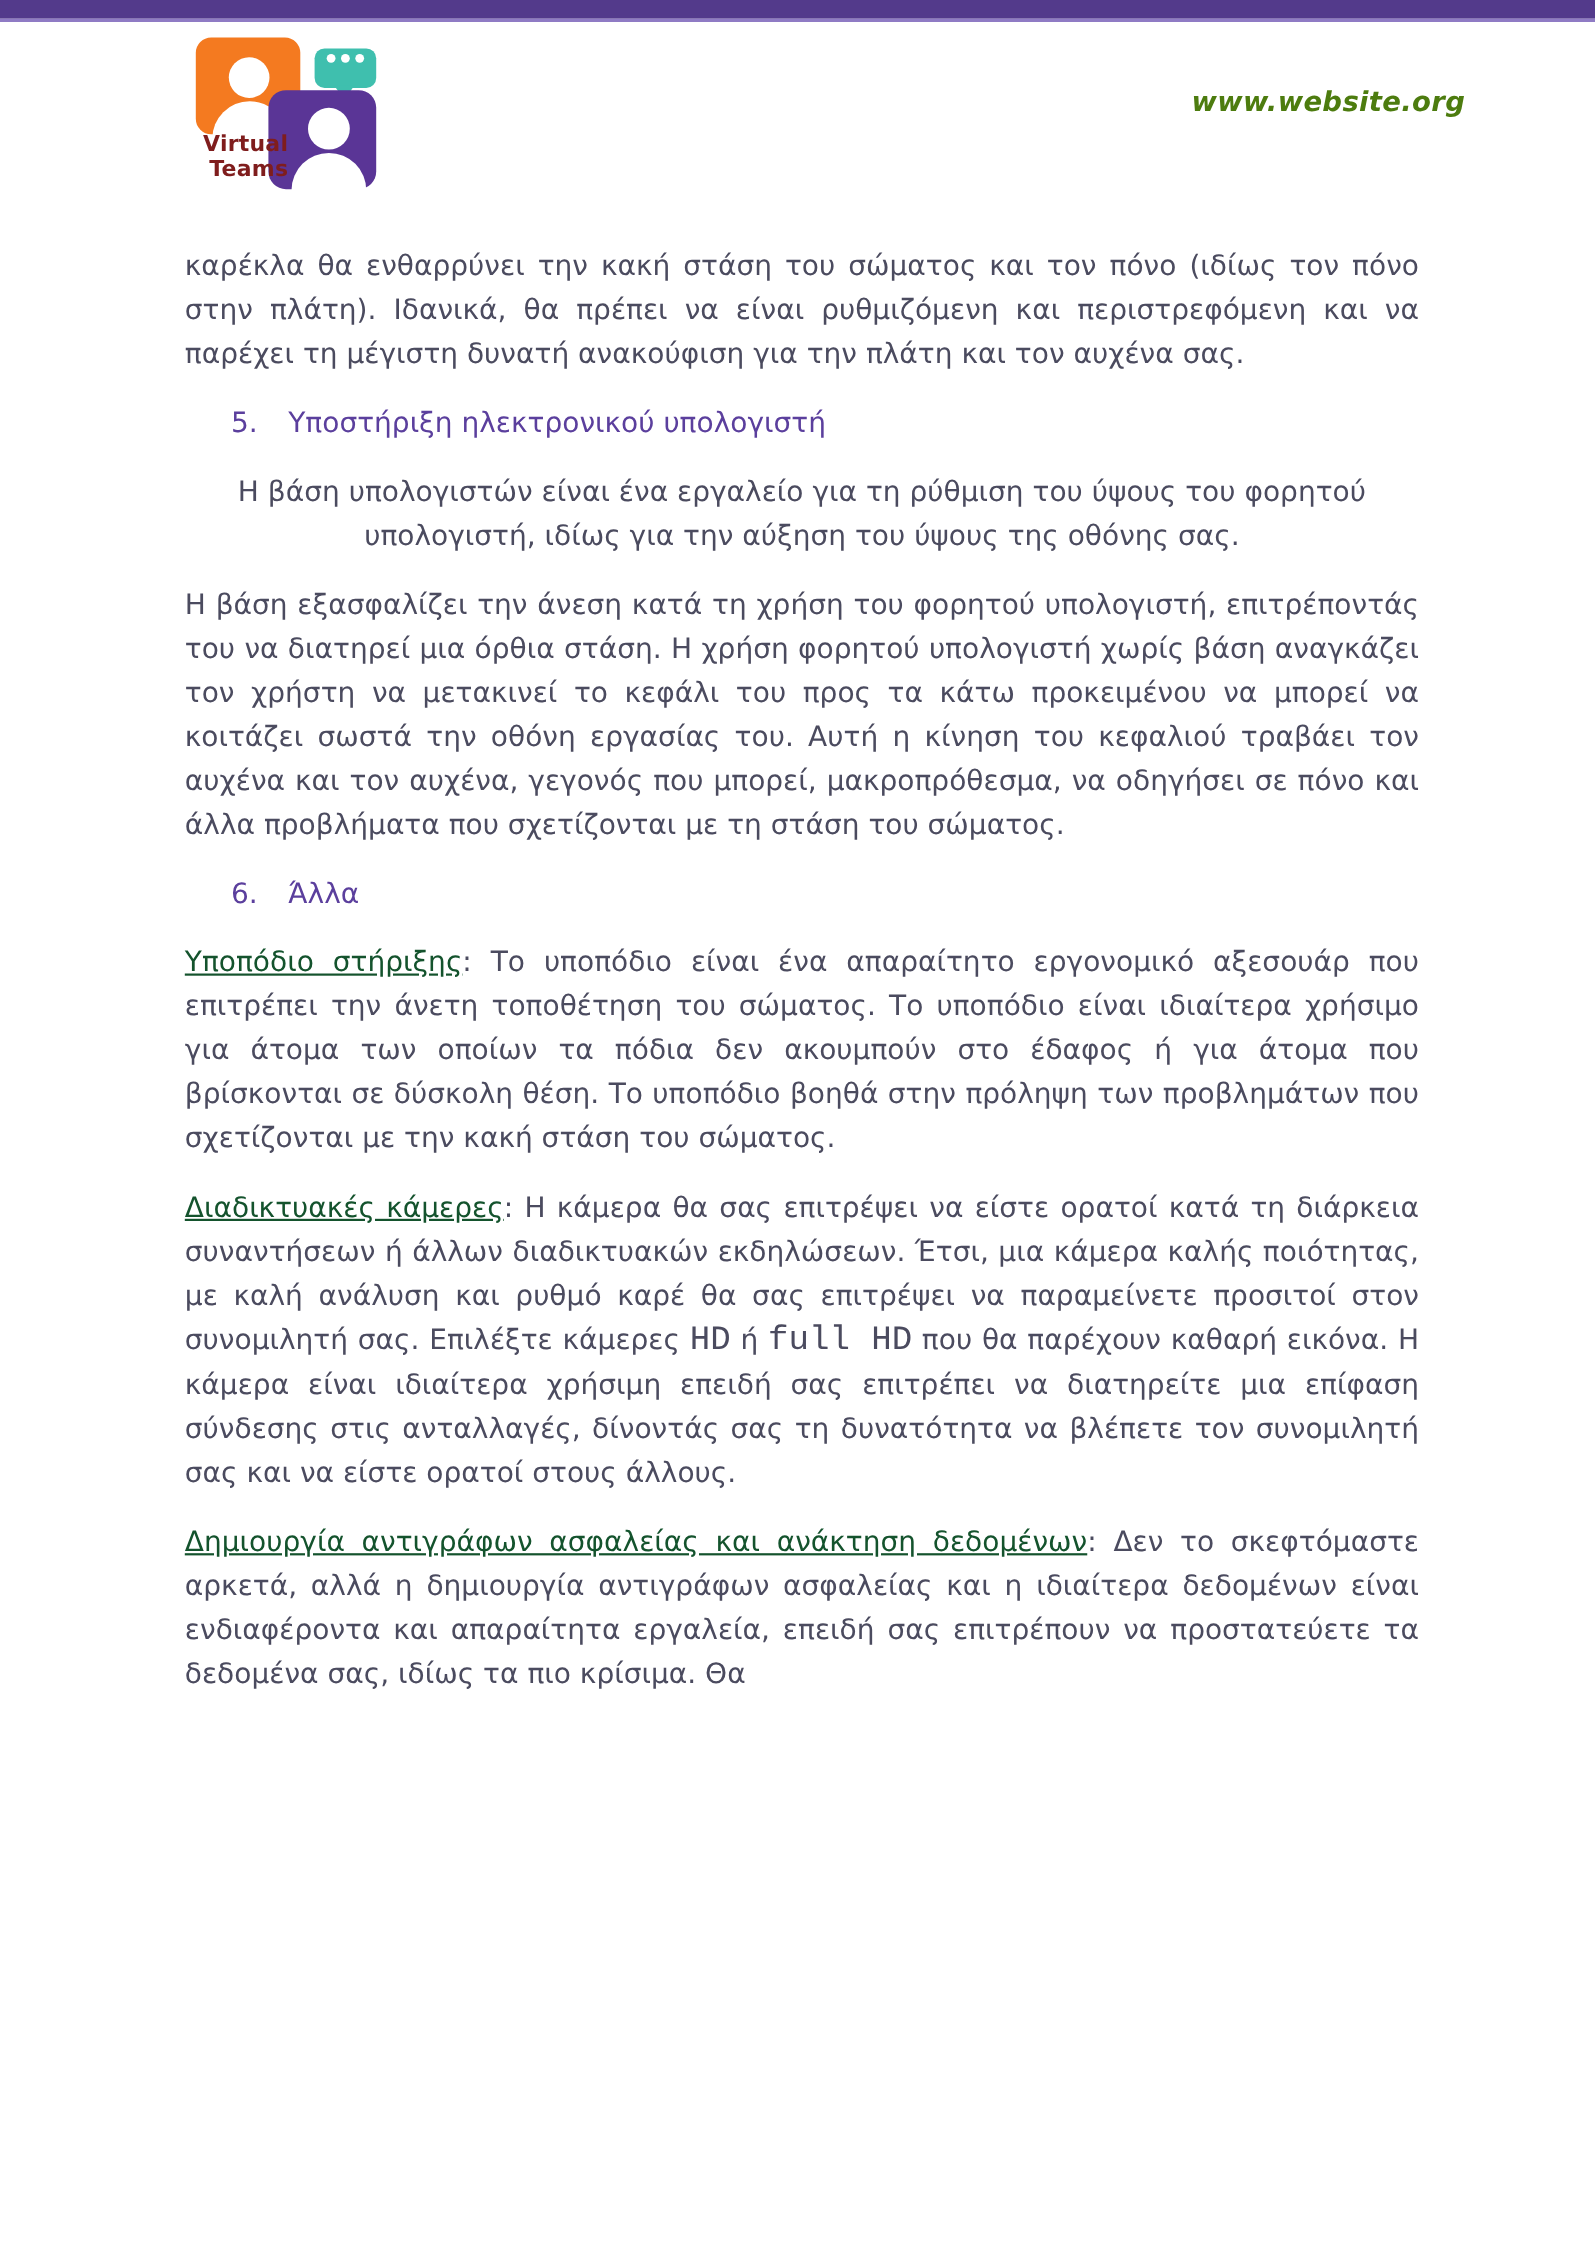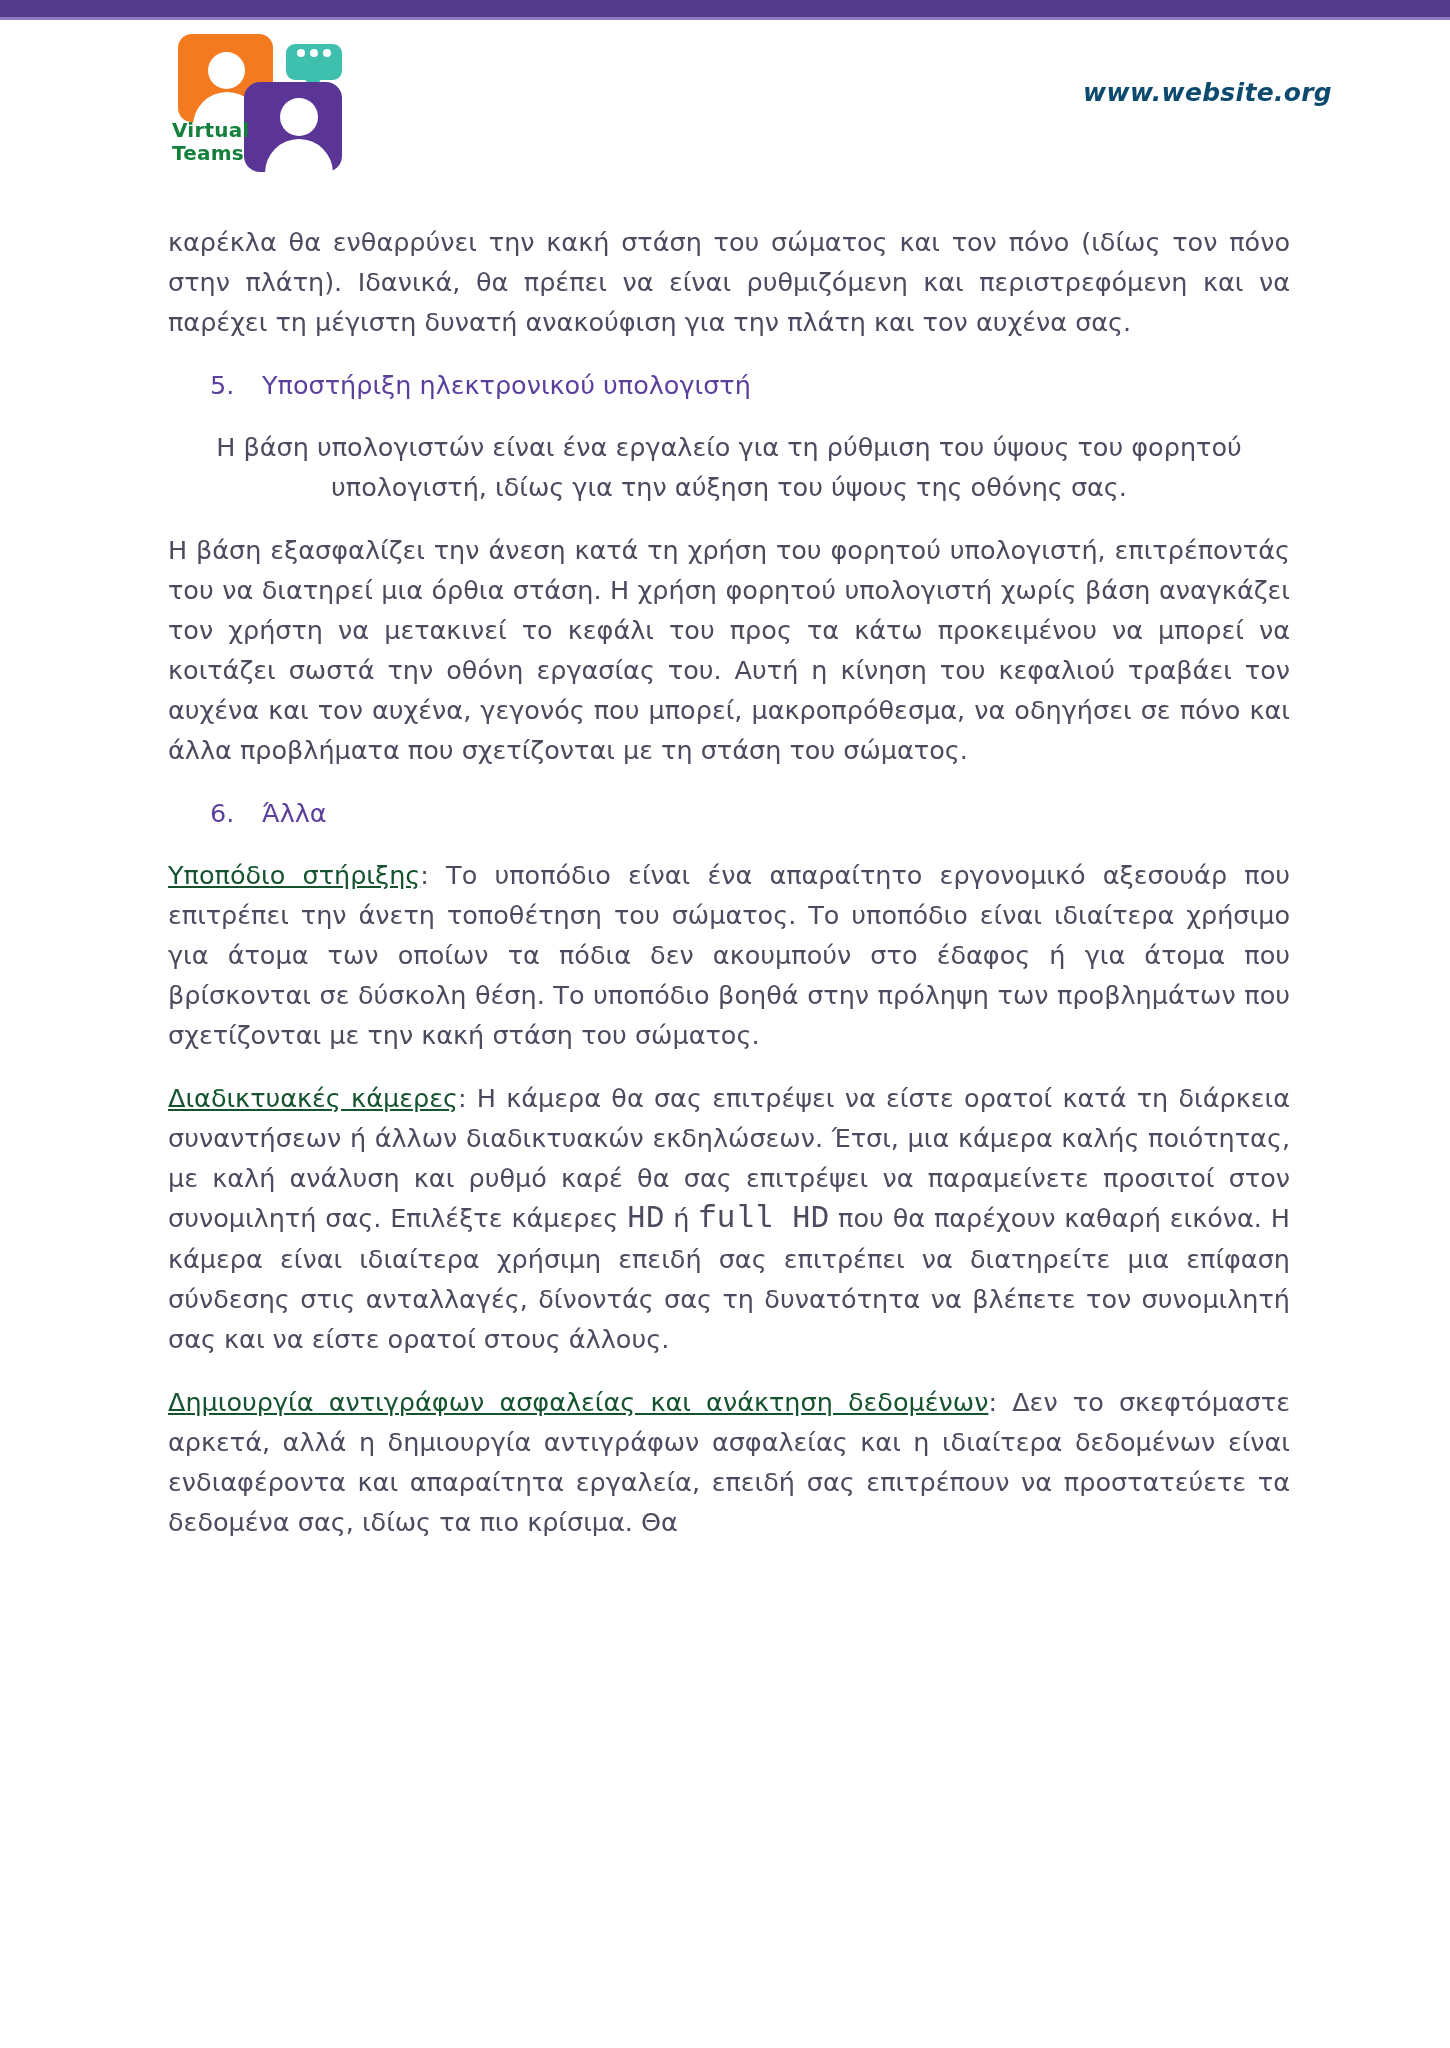--- a/index.html
+++ b/index.html
@@ -99,34 +99,34 @@
   }
   .bd1 { left: 129px; }
   .bd2 { left: 142px; }
   .bd3 { left: 155px; }
 
   .logo-text {
     position: absolute;
     left: 4px;
     top: 85px;
     width: 90px;
-    color: #15803d;
+    color: #7f1d1d;
     font-family: "DejaVu Sans", "Liberation Sans", sans-serif;
     font-weight: bold;
     font-size: 20px;
     line-height: 23px;
-    text-align: left;
+    text-align: right;
     letter-spacing: 0.2px;
   }
 
   .website-url {
     position: absolute;
     right: 118px;
     top: 58px;
-    color: #0c4a6e;
+    color: #4d7c0f;
     font-family: "DejaVu Sans", "Liberation Sans", sans-serif;
     font-style: italic;
     font-weight: bold;
     font-size: 25px;
     letter-spacing: 0.3px;
   }
 
   
   .doc {
     position: absolute;

